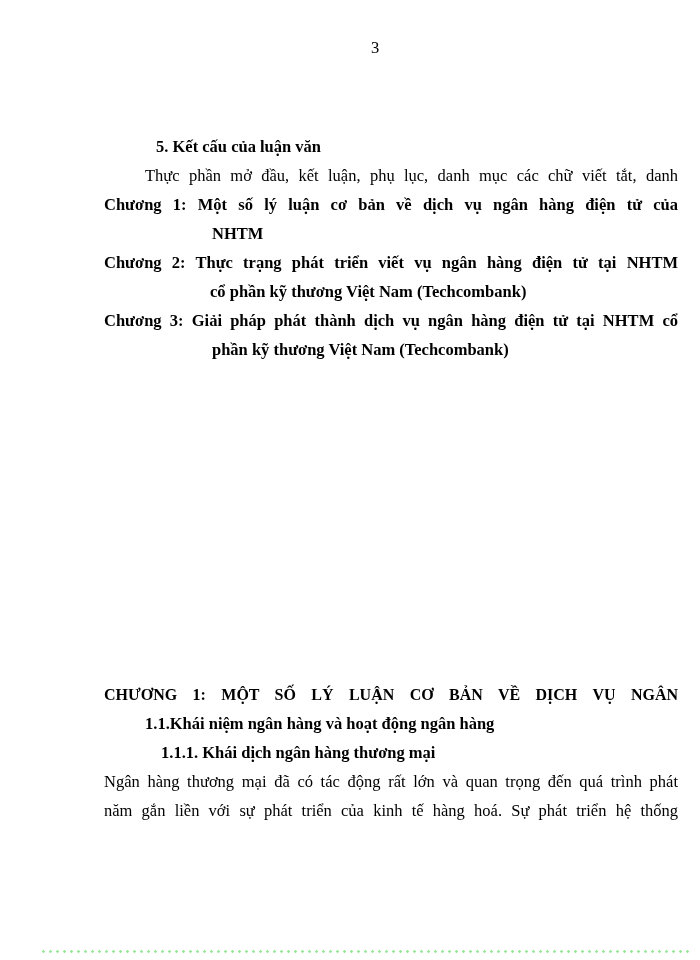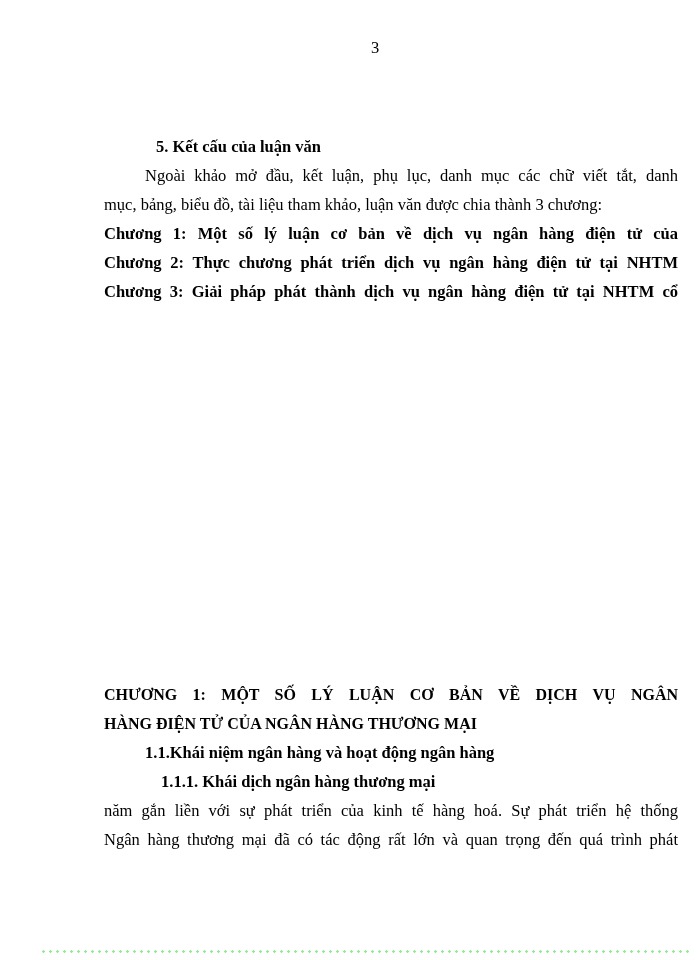--- a/index.html
+++ b/index.html
@@ -71,31 +71,32 @@
 </style>
 </head>
 <body>
 
 <div class="page">
 
   <div class="pagenum">3</div>
 
   <div class="blockA">
     <div class="ln bold ind52">5. Kết cấu của luận văn</div>
-    <div class="ln jfull ti41">Ngoài khảo mở đầu, kết luận, phụ lục, danh mục các chữ viết tắt, danh</div>
-    <div class="ln">mục, bảng, biểu đồ, tài liệu tham khảo, luận văn được chia thành 3 chương:</div>
+    <div class="ln jfull ti41">Thực phần mở đầu, kết luận, phụ lục, danh mục các chữ viết tắt, danh</div>
     <div class="ln bold jfull">Chương 1: Một số lý luận cơ bản về dịch vụ ngân hàng điện tử của</div>
-    <div class="ln bold jfull">Chương 2: Thực chương phát triển dịch vụ ngân hàng điện tử tại NHTM</div>
+    <div class="ln bold ind108">NHTM</div>
+    <div class="ln bold jfull">Chương 2: Thực trạng phát triển viết vụ ngân hàng điện tử tại NHTM</div>
+    <div class="ln bold ind106">cổ phần kỹ thương Việt Nam (Techcombank)</div>
     <div class="ln bold jfull">Chương 3: Giải pháp phát thành dịch vụ ngân hàng điện tử tại NHTM cổ</div>
+    <div class="ln bold ind108">phần kỹ thương Việt Nam (Techcombank)</div>
   </div>
 
   <div class="blockB">
     <div class="ln bold jfull fs16">CHƯƠNG 1: MỘT SỐ LÝ LUẬN CƠ BẢN VỀ DỊCH VỤ NGÂN</div>
-    <div class="ln bold fs16">HÀNG ĐIỆN TỬ CỦA NGÂN HÀNG THƯƠNG MẠI</div>
     <div class="ln bold ind41">1.1.Khái niệm ngân hàng và hoạt động ngân hàng</div>
     <div class="ln bold ind57">1.1.1. Khái dịch ngân hàng thương mại</div>
+    <div class="ln jfull">Ngân hàng thương mại đã có tác động rất lớn và quan trọng đến quá trình phát</div>
     <div class="ln jfull">năm gắn liền với sự phát triển của kinh tế hàng hoá. Sự phát triển hệ thống</div>
-    <div class="ln jfull">Ngân hàng thương mại đã có tác động rất lớn và quan trọng đến quá trình phát</div>
   </div>
 
   <div class="divider"></div>
 
 </div>
 
 </body></html>

